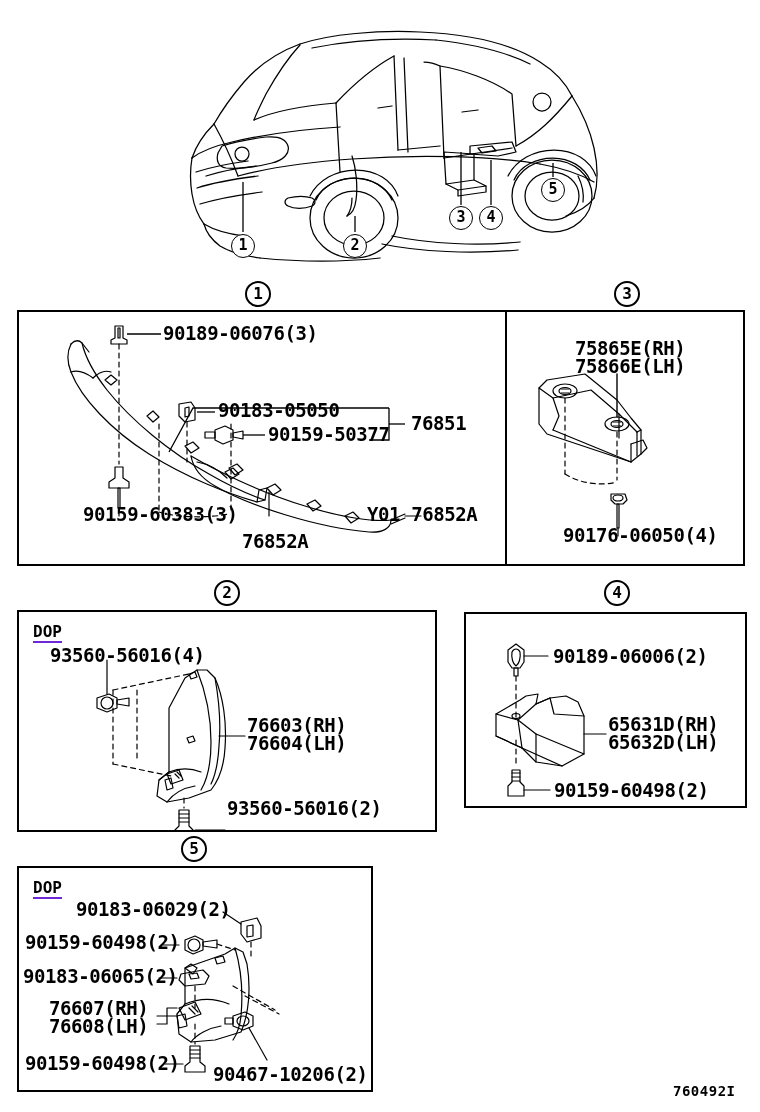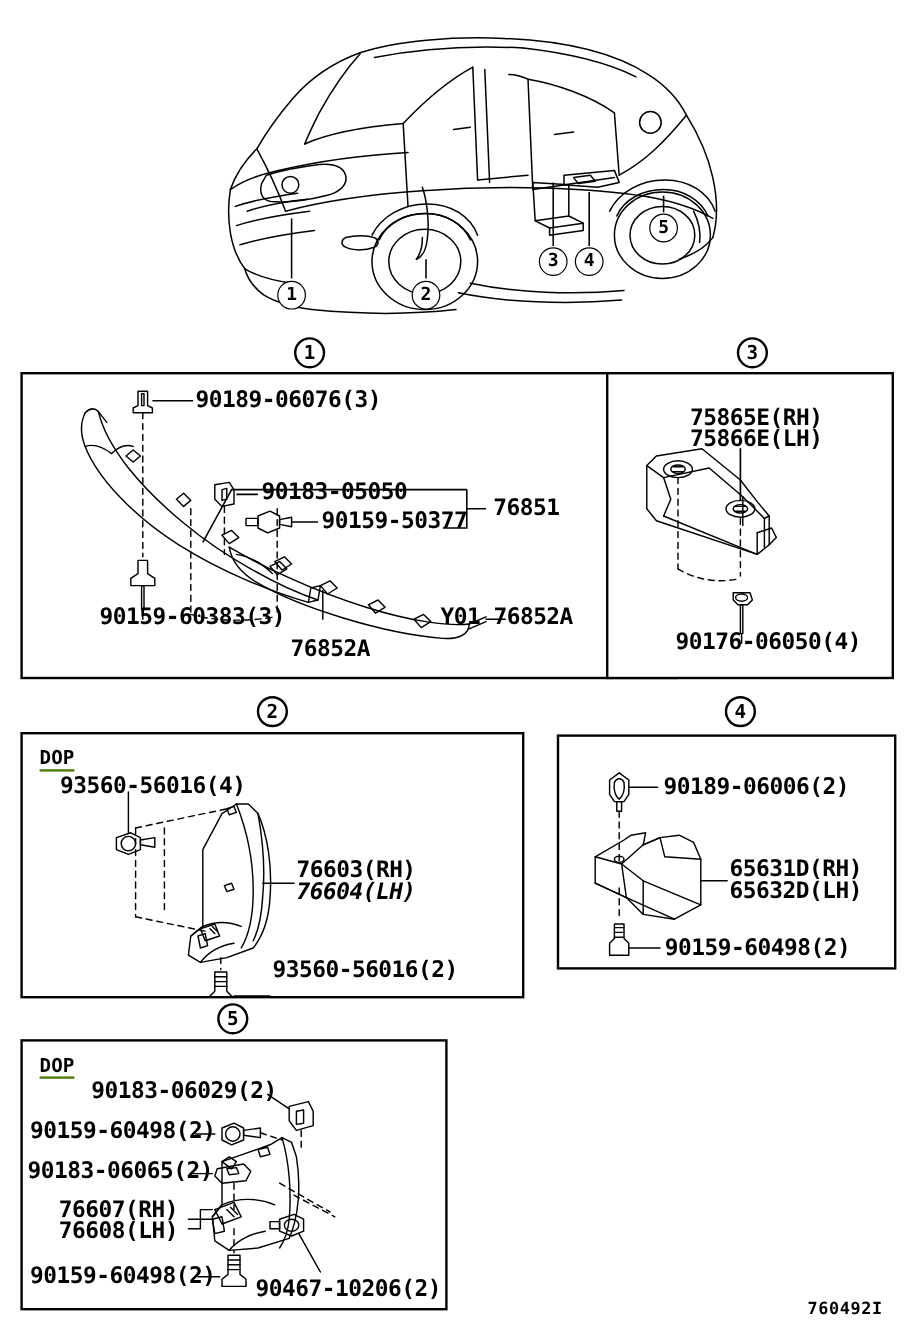--- a/index.html
+++ b/index.html
@@ -29,21 +29,21 @@
     line-height: 1.08;
   }
   .lbl-19 { font-size: 19px; }
 
   .dop {
     position: absolute;
     font-family: "DejaVu Sans Mono", monospace;
     font-size: 16px;
     font-weight: bold;
     color: #000000;
-    border-bottom: 2px solid #4d7c0f;
+    border-bottom: 2px solid #6d28d9;
     padding-bottom: 0px;
     letter-spacing: 0px;
   }
 
   .diagid {
     position: absolute;
     font-family: "DejaVu Sans Mono", monospace;
     font-size: 14px;
     font-weight: bold;
     color: #000000;
@@ -345,21 +345,21 @@
         <path d="M160 198 L170 198 L170 214 L174 218 L174 222 L156 222 L156 218 L160 214 Z"></path>
         <path d="M160 202 L170 202 M160 206 L170 206 M160 210 L170 210"></path>
         <line x1="176" y1="218" x2="206" y2="218"></line>
 
         <line x1="200" y1="124" x2="226" y2="124"></line>
       </g>
     </svg>
 
     <div class="lbl lbl-19" style="left:31px; top:33px;">93560-56016(4)</div>
     <div class="lbl lbl-19" style="left:228px; top:103px;">76603(RH)</div>
-    <div class="lbl lbl-19" style="left:228px; top:121px;font-style:italic;">76604(LH)</div>
+    <div class="lbl lbl-19" style="left:228px; top:121px;">76604(LH)</div>
     <div class="lbl lbl-19" style="left:208px; top:186px;">93560-56016(2)</div>
   </div>
 
   <div class="secmark" style="left:604px; top:580px;">4</div>
 
   <div class="panel" style="left:464px; top:612px; width:283px; height:196px;">
     <svg width="279" height="218" viewBox="0 0 279 218" style="position:absolute;left:0;top:0;">
       <g fill="none" stroke="#000" stroke-width="1.2" stroke-linejoin="round" stroke-linecap="round">
 
         <path d="M30 100 L54 86 L60 82 L72 80 L70 90 L84 84 L100 82 L112 88 L118 102 L118 140 L96 152 L70 148 L56 134 L30 122 Z"></path>

